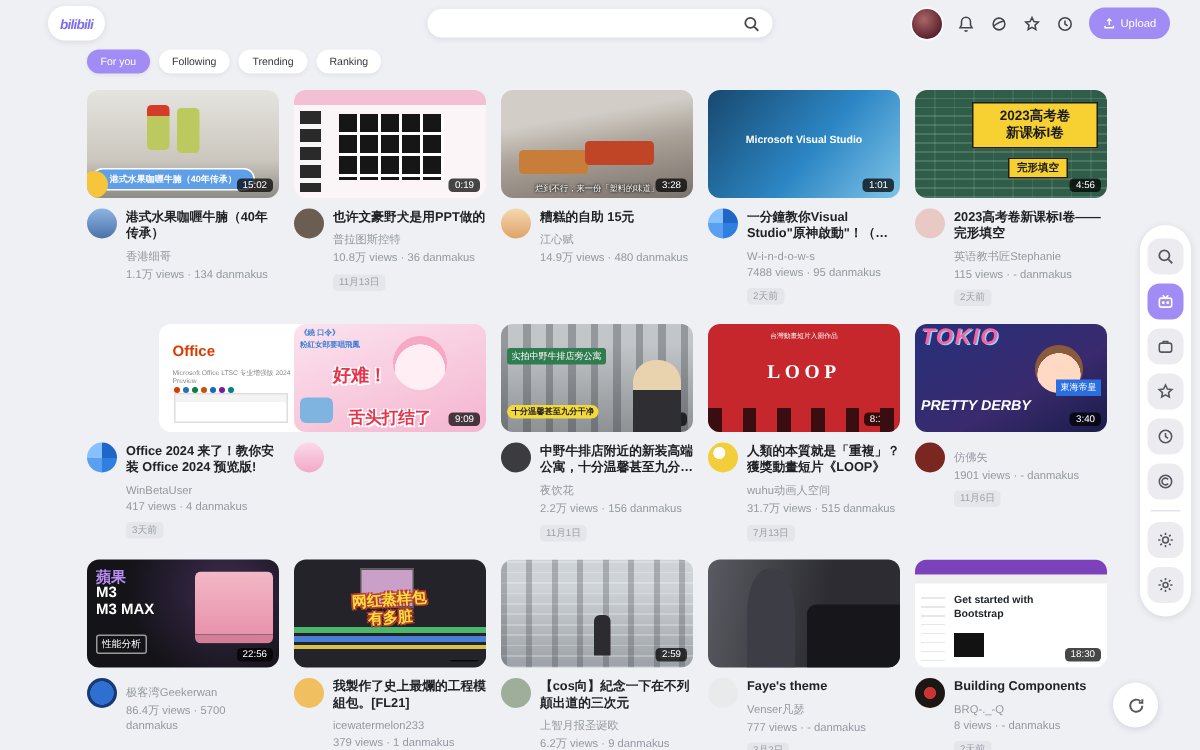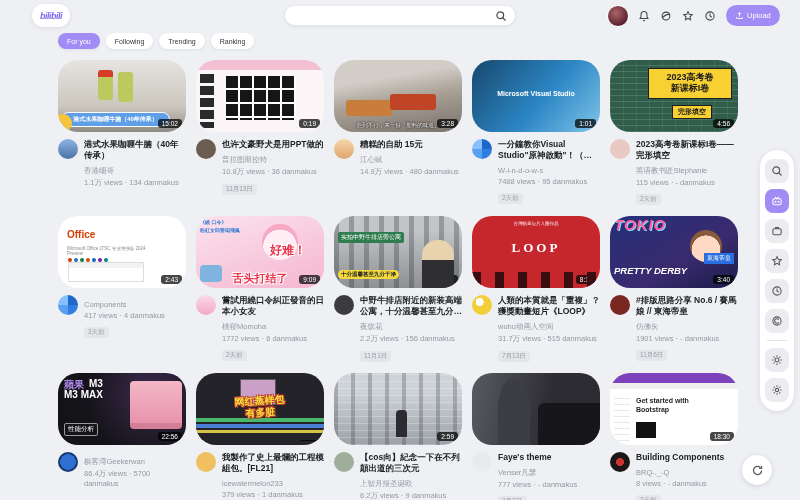--- a/index.html
+++ b/index.html
@@ -27,21 +27,21 @@
   
   .tabs { position:absolute; left:58px; top:33px; display:flex; gap:6px; }
   .tab { height:16px; padding:0 9px; border-radius:9px; background:#fff; color:#35363a;
     font-size:7px; display:flex; align-items:center; cursor:pointer; box-shadow:0 1px 3px rgba(40,40,60,.08); }
   .tab.active { background:#a18bf5; color:#fff; }
 
   
   .grid { position:absolute; left:58px; top:60px; width:680px;
     display:grid; grid-template-columns:repeat(5,128px); column-gap:10px; row-gap:11px; }
   .card { width:128px; }
-  .thumb { position:relative; width:128px; height:72px; border-radius:20px; overflow:hidden; background:#ccc; }
+  .thumb { position:relative; width:128px; height:72px; border-radius:8px; overflow:hidden; background:#ccc; }
   .dur { position:absolute; right:4px; bottom:4px; background:rgba(0,0,0,.72); color:#fff;
     font-size:6.5px; padding:1px 4px; border-radius:3px; }
   .t-top,.t-mid,.t-bottom { position:absolute; white-space:pre-line; }
   .meta { display:flex; gap:6px; margin-top:7px; }
   .cavatar { flex:none; width:20px; height:20px; border-radius:50%; background:#bbb; }
   .mtext { flex:1; min-width:0; }
   .title { font-size:8.5px; font-weight:600; color:#212226; line-height:1.3;
     display:-webkit-box; -webkit-line-clamp:2; -webkit-box-orient:vertical; overflow:hidden; }
   .channel { margin-top:5px; font-size:7.5px; color:#9499a0; }
   .stats { margin-top:2px; font-size:7.5px; color:#9499a0; }
@@ -88,34 +88,34 @@
   .v4 .t-mid { left:0; right:0; top:30px; text-align:center; color:#fff; font-size:7px; font-weight:600; }
 
   .v5 .thumb { background:
     repeating-linear-gradient(0deg,rgba(255,255,255,.14) 0 1px,transparent 1px 6px),
     repeating-linear-gradient(90deg,rgba(255,255,255,.08) 0 1px,transparent 1px 13px), #2f5d49; }
   .v5 .t-mid { left:38px; right:6px; top:8px; background:#f7d031; border:1px solid #1d1d1d;
     color:#1d1d1d; font-weight:bold; font-size:9px; text-align:center; padding:3px 2px; line-height:1.25; }
   .v5 .t-bottom { right:26px; bottom:13px; background:#f7d031; color:#1d1d1d; font-weight:bold;
     font-size:7px; padding:1px 5px; border:1px solid #1d1d1d; }
 
-  .v6 .thumb { background:#fff; }
+  .v6 .thumb { background:#fff;margin-left:48px; }
   .v6 .t-top { left:9px; top:13px; color:#d83b01; font-weight:bold; font-size:10px; }
   .v6 .t-mid { left:9px; top:30px; right:30px; color:#8a8a8a; font-size:4.5px; text-align:left; }
   .v6 .thumb::after { content:""; position:absolute; left:10px; top:42px; width:4px; height:4px; border-radius:50%;
     background:#d83b01; box-shadow:6px 0 #1e73be,12px 0 #107c41,18px 0 #ca5010,24px 0 #0f6cbd,30px 0 #7719aa,36px 0 #038387; }
   .v6 .thumb::before { content:""; position:absolute; left:10px; bottom:6px; width:74px; height:18px;
     border:1px solid #ddd; background:linear-gradient(#f3f3f3 0 5px,#fff 5px); }
 
   .v7 .thumb { background:linear-gradient(160deg,#fbe3ee,#f5b5d0); }
   .v7 .thumb::before { content:""; position:absolute; right:26px; top:8px; width:36px; height:36px;
     border-radius:50%; background:radial-gradient(circle at 50% 62%,#ffeef3 58%,#f7a8c4 59%); }
   .v7 .t-top { left:4px; top:3px; color:#3f7fd6; font-size:5px; font-weight:bold; text-align:left; line-height:1.5; }
   .v7 .t-mid { left:26px; top:26px; color:#e8334a; font-size:12px; font-weight:900;
-    text-shadow:1px 1px 0 #fff,-1px -1px 0 #fff,1px -1px 0 #fff,-1px 1px 0 #fff;margin-left:48px; }
+    text-shadow:1px 1px 0 #fff,-1px -1px 0 #fff,1px -1px 0 #fff,-1px 1px 0 #fff; }
   .v7 .t-bottom { left:0; right:0; bottom:2px; text-align:center; color:#e8334a; font-size:11px; font-weight:900;
     text-shadow:1px 1px 0 #fff,-1px -1px 0 #fff,1px -1px 0 #fff,-1px 1px 0 #fff; }
   .v7 .thumb::after { content:""; position:absolute; left:4px; bottom:6px; width:22px; height:17px;
     border-radius:4px; background:#7fb3e0; }
 
   .v8 .thumb { background:
     repeating-linear-gradient(90deg,rgba(40,45,52,.30) 0 5px,transparent 5px 15px),
     linear-gradient(#c3c6c9 0 18%,#8d9194); }
   .v8 .thumb::after { content:""; position:absolute; right:8px; bottom:0; width:32px; height:48px;
     border-radius:15px 15px 0 0; background:linear-gradient(#e8d3ae 0 42%,#2e2e33 42%); }
@@ -133,21 +133,21 @@
   .v10 .thumb { background:linear-gradient(150deg,#25307a,#3a2a6e 60%,#191d4a); }
   .v10 .t-top { top:0; left:4px; color:#ff5f9e; font-weight:900; font-style:italic; font-size:15px;
     letter-spacing:1px; text-shadow:1px 1px 0 #7edcff; }
   .v10 .thumb::before { content:""; position:absolute; right:16px; top:14px; width:32px; height:32px;
     border-radius:50%; background:radial-gradient(circle at 50% 62%,#ffd9c4 56%,#8a5a3c 57%); }
   .v10 .t-mid { top:auto; bottom:12px; left:4px; color:#fff; font-weight:900; font-style:italic; font-size:9.5px; }
   .v10 .t-bottom { right:4px; bottom:24px; background:#2a6fe0; color:#fff; font-size:6px; padding:1px 3px; }
 
   .v11 .thumb { background:radial-gradient(circle at 72% 28%,#3c2b4e,#141318 62%); }
   .v11 .t-top { left:6px; top:5px; color:#b58cf0; font-weight:900; font-size:10px; }
-  .v11 .t-mid { left:6px; top:5px; color:#fff; font-weight:900; font-size:10px; line-height:1.1;text-align:right; }
+  .v11 .t-mid { left:6px; top:17px; color:#fff; font-weight:900; font-size:10px; line-height:1.1; }
   .v11 .t-bottom { left:6px; bottom:9px; color:#fff; font-size:6.5px; border:1px solid #999; padding:1px 3px; border-radius:2px; }
   .v11 .thumb::after { content:""; position:absolute; right:4px; top:8px; width:52px; height:42px;
     border-radius:4px; background:linear-gradient(#f3b8c6,#e893ad); border-bottom:6px solid #d37f98; }
 
   .v12 .thumb { background:#232329; }
   .v12 .thumb::before { content:""; position:absolute; left:44px; top:6px; width:34px; height:24px;
     background:#caa0c8; border:1px solid #555; }
   .v12 .thumb::after { content:""; position:absolute; left:0; right:0; bottom:5px; height:22px;
     background:repeating-linear-gradient(180deg,#49b86a 0 4px,#232329 4px 6px,#4a7fd6 6px 10px,#232329 10px 12px,#d8c34a 12px 15px,#232329 15px 22px); }
   .v12 .t-mid { top:22px; left:0; right:0; text-align:center; color:#f5e23c; font-weight:900; font-size:10px;
@@ -347,43 +347,38 @@
   <div class="card v6">
     <div class="thumb">
       <div class="t-top">Office</div>
       <div class="t-mid">Microsoft Office LTSC 专业增强版 2024 Preview</div>
 
       <span class="dur">2:43</span>
     </div>
     <div class="meta">
       <span class="cavatar"></span>
       <div class="mtext">
-        <div class="channel">Components</div>
+        <div class="title">Office 2024 来了！教你安装 Office 2024 预览版!</div>
+        <div class="channel">WinBetaUser</div>
         <div class="stats">417 views · 4 danmakus</div>
         <span class="date">3天前</span>
       </div>
     </div>
   </div>
 
   <div class="card v7">
     <div class="thumb">
       <div class="t-top">《繞 口令》
 粉紅女郎要唱飛鳳</div>
       <div class="t-mid">好难！</div>
       <div class="t-bottom">舌头打结了</div>
       <span class="dur">9:09</span>
     </div>
     <div class="meta">
       <span class="cavatar"></span>
-      <div class="mtext">
-        <div class="title">嘗試用繞口令糾正發音的日本小女友</div>
-        <div class="channel">桃寝Momoha</div>
-        <div class="stats">1772 views · 6 danmakus</div>
-        <span class="date">2天前</span>
-      </div>
     </div>
   </div>
 
   <div class="card v8">
     <div class="thumb">
       <div class="t-top">实拍中野牛排店旁公寓</div>
 
       <div class="t-bottom">十分温馨甚至九分干净</div>
       <span class="dur">6:15</span>
     </div>
@@ -419,21 +414,20 @@
   <div class="card v10">
     <div class="thumb">
       <div class="t-top">TOKIO</div>
       <div class="t-mid">PRETTY DERBY</div>
       <div class="t-bottom">東海帝皇</div>
       <span class="dur">3:40</span>
     </div>
     <div class="meta">
       <span class="cavatar"></span>
       <div class="mtext">
-        <div class="title">#排版思路分享 No.6 / 賽馬娘 // 東海帝皇</div>
         <div class="channel">仿佛矢</div>
         <div class="stats">1901 views · - danmakus</div>
         <span class="date">11月6日</span>
       </div>
     </div>
   </div>
 
   <div class="card v11">
     <div class="thumb">
       <div class="t-top">蘋果</div>

